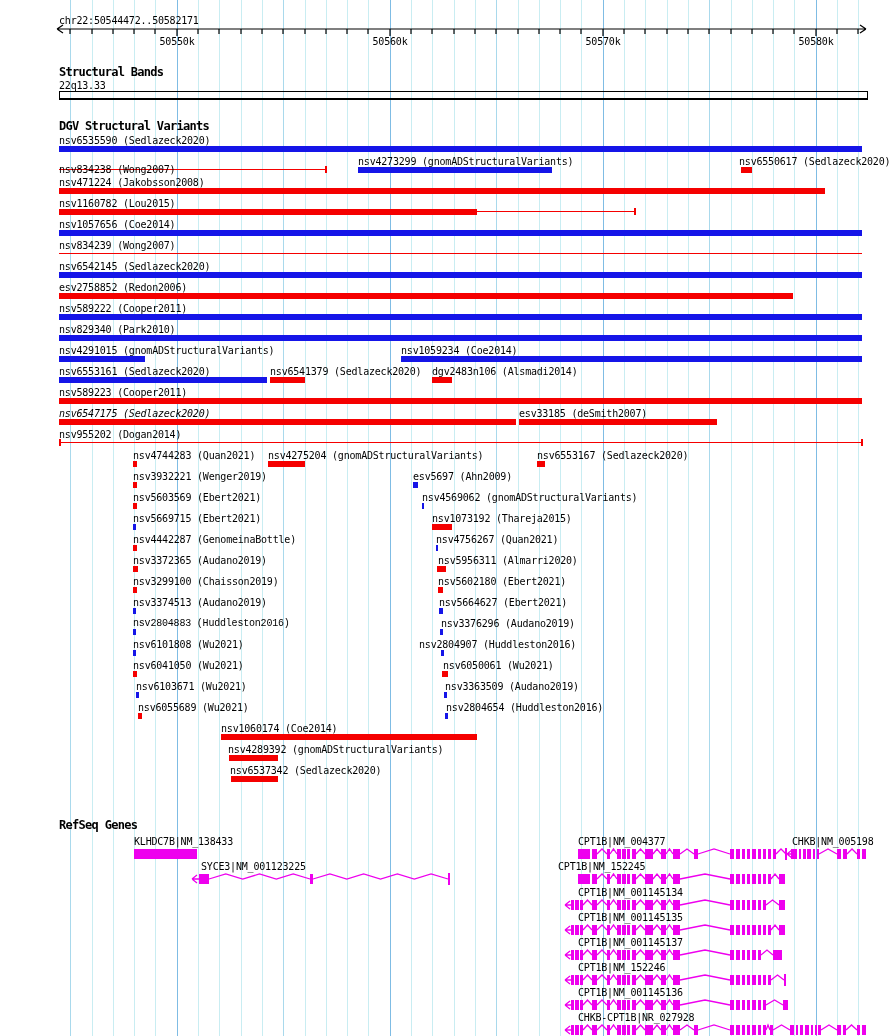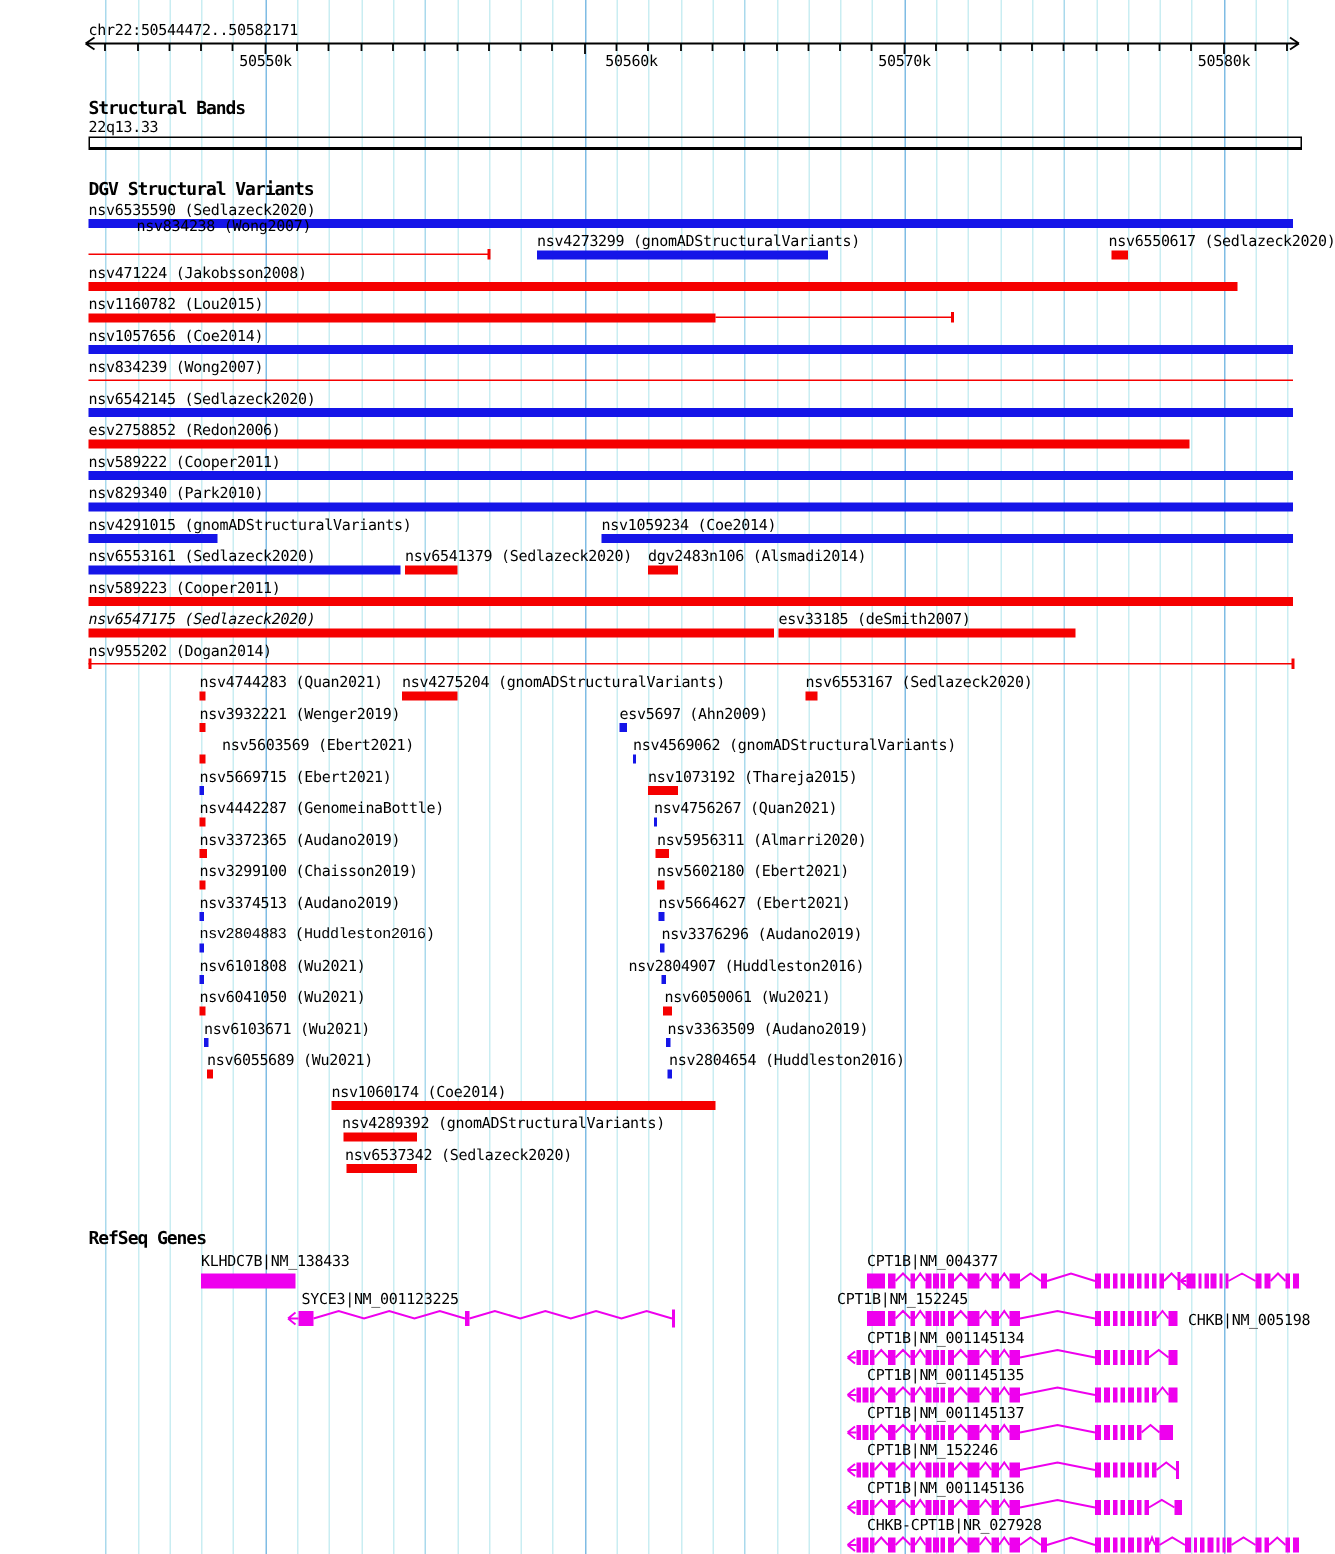--- a/index.html
+++ b/index.html
@@ -62,34 +62,34 @@
       <div class="grid" style="left: 858px; background: rgb(201, 237, 242);"></div>
     </div>
 
   <div class="lbl" style="left:59px;top:15px;">chr22:50544472..50582171</div>
 
   <div id="ruler">
       <svg width="830" height="26" style="left: 50px; top: 22px;">
         <path d="M7 7 H816 M7 7 l6 -4 M7 7 l6 4 M816 7 l-6 -4 M816 7 l-6 4 M20 7 v5 M42 7 v5 M63 7 v5 M84 7 v5 M105 7 v5 M127 7 v7 M148 7 v5 M169 7 v5 M191 7 v5 M212 7 v5 M233 7 v5 M255 7 v5 M276 7 v5 M297 7 v5 M318 7 v5 M340 7 v7 M361 7 v5 M382 7 v5 M404 7 v5 M425 7 v5 M446 7 v5 M468 7 v5 M489 7 v5 M510 7 v5 M531 7 v5 M553 7 v7 M574 7 v5 M595 7 v5 M617 7 v5 M638 7 v5 M659 7 v5 M681 7 v5 M702 7 v5 M723 7 v5 M744 7 v5 M766 7 v7 M787 7 v5 M808 7 v5" stroke="#000000" fill="none" stroke-width="1.2"></path>
       </svg>
       <div class="ruler-label" style="left: 177px; top: 36px;">50550k</div>
-      <div class="ruler-label" style="left: 390px; top: 36px; margin-left: 31px;">50560k</div>
+      <div class="ruler-label" style="left: 390px; top: 36px;">50560k</div>
       <div class="ruler-label" style="left: 603px; top: 36px;">50570k</div>
       <div class="ruler-label" style="left: 816px; top: 36px;">50580k</div>
     </div>
 
   <div class="hdr" style="left:59px;top:66px;">Structural Bands</div>
   <div class="lbl" style="left:59px;top:80px;">22q13.33</div>
   <div id="cytoband" class="band" style="left: 59px; top: 91px; width: 807px; height: 6px;"></div>
 
   <div class="hdr" style="left:59px;top:120px;">DGV Structural Variants</div>
   <div id="dgv-track">
       <div class="lbl" style="left: 59px; top: 135px;">nsv6535590 (Sedlazeck2020)</div>
       <div class="shape" style="left: 59px; top: 146px; width: 803px; height: 6px; background: rgb(21, 21, 232);"></div>
-      <div class="lbl" style="left: 59px; top: 146px; margin-left: 32px;">nsv834238 (Wong2007)</div>
+      <div class="lbl" style="left: 59px; top: 164px;">nsv834238 (Wong2007)</div>
       <div class="shape" style="left: 59px; top: 169px; width: 267px; height: 1px; background: rgb(245, 0, 0);"></div>
       <div class="shape" style="left: 325px; top: 166px; width: 2px; height: 7px; background: rgb(245, 0, 0);"></div>
       <div class="lbl" style="left: 358px; top: 156px;">nsv4273299 (gnomADStructuralVariants)</div>
       <div class="shape" style="left: 358px; top: 167px; width: 194px; height: 6px; background: rgb(21, 21, 232);"></div>
       <div class="lbl" style="left: 739px; top: 156px;">nsv6550617 (Sedlazeck2020)</div>
       <div class="shape" style="left: 741px; top: 167px; width: 11px; height: 6px; background: rgb(245, 0, 0);"></div>
       <div class="lbl" style="left: 59px; top: 177px;">nsv471224 (Jakobsson2008)</div>
       <div class="shape" style="left: 59px; top: 188px; width: 766px; height: 6px; background: rgb(245, 0, 0);"></div>
       <div class="lbl" style="left: 59px; top: 198px;">nsv1160782 (Lou2015)</div>
       <div class="shape" style="left: 59px; top: 209px; width: 418px; height: 6px; background: rgb(245, 0, 0);"></div>
@@ -130,21 +130,21 @@
       <div class="lbl" style="left: 133px; top: 450px;">nsv4744283 (Quan2021)</div>
       <div class="shape" style="left: 133px; top: 461px; width: 4px; height: 6px; background: rgb(245, 0, 0);"></div>
       <div class="lbl" style="left: 268px; top: 450px;">nsv4275204 (gnomADStructuralVariants)</div>
       <div class="shape" style="left: 268px; top: 461px; width: 37px; height: 6px; background: rgb(245, 0, 0);"></div>
       <div class="lbl" style="left: 537px; top: 450px;">nsv6553167 (Sedlazeck2020)</div>
       <div class="shape" style="left: 537px; top: 461px; width: 8px; height: 6px; background: rgb(245, 0, 0);"></div>
       <div class="lbl" style="left: 133px; top: 471px;">nsv3932221 (Wenger2019)</div>
       <div class="shape" style="left: 133px; top: 482px; width: 4px; height: 6px; background: rgb(245, 0, 0);"></div>
       <div class="lbl" style="left: 413px; top: 471px;">esv5697 (Ahn2009)</div>
       <div class="shape" style="left: 413px; top: 482px; width: 5px; height: 6px; background: rgb(21, 21, 232);"></div>
-      <div class="lbl" style="left: 133px; top: 492px; margin-left: 15px;">nsv5603569 (Ebert2021)</div>
+      <div class="lbl" style="left: 133px; top: 492px;">nsv5603569 (Ebert2021)</div>
       <div class="shape" style="left: 133px; top: 503px; width: 4px; height: 6px; background: rgb(245, 0, 0);"></div>
       <div class="lbl" style="left: 422px; top: 492px;">nsv4569062 (gnomADStructuralVariants)</div>
       <div class="shape" style="left: 422px; top: 503px; width: 2px; height: 6px; background: rgb(21, 21, 232);"></div>
       <div class="lbl" style="left: 133px; top: 513px;">nsv5669715 (Ebert2021)</div>
       <div class="shape" style="left: 133px; top: 524px; width: 3px; height: 6px; background: rgb(21, 21, 232);"></div>
       <div class="lbl" style="left: 432px; top: 513px;">nsv1073192 (Thareja2015)</div>
       <div class="shape" style="left: 432px; top: 524px; width: 20px; height: 6px; background: rgb(245, 0, 0);"></div>
       <div class="lbl" style="left: 133px; top: 534px;">nsv4442287 (GenomeinaBottle)</div>
       <div class="shape" style="left: 133px; top: 545px; width: 4px; height: 6px; background: rgb(245, 0, 0);"></div>
       <div class="lbl" style="left: 436px; top: 534px;">nsv4756267 (Quan2021)</div>
@@ -220,21 +220,21 @@
         <rect x="168" y="3" width="4" height="10" fill="#ee00ee"></rect>
         <rect x="174" y="3" width="3" height="10" fill="#ee00ee"></rect>
         <rect x="179" y="3" width="3" height="10" fill="#ee00ee"></rect>
         <rect x="184" y="3" width="4" height="10" fill="#ee00ee"></rect>
         <rect x="190" y="3" width="3" height="10" fill="#ee00ee"></rect>
         <rect x="195" y="3" width="3" height="10" fill="#ee00ee"></rect>
         <rect x="200" y="3" width="3" height="10" fill="#ee00ee"></rect>
         <rect x="205" y="3" width="3" height="10" fill="#ee00ee"></rect>
         <rect x="217" y="2" width="2" height="12" fill="#ee00ee"></rect>
       </svg>
-      <div class="lbl" style="left: 792px; top: 875px;">CHKB|NM_005198</div>
+      <div class="lbl" style="left: 792px; top: 836px;">CHKB|NM_005198</div>
       <svg width="101" height="16" style="left: 777px; top: 846px;">
         <path d="M42 8 L51.0 3 L60.0 8M70 8 L75.0 3 L80.0 8 M10 8 L15 4 M10 8 L15 12 M10 8 L14 8" stroke="#ee00ee" fill="none" stroke-width="1.3"></path>
         <rect x="14" y="3" width="6" height="10" fill="#ee00ee"></rect>
         <rect x="22" y="3" width="2" height="10" fill="#ee00ee"></rect>
         <rect x="26" y="3" width="3" height="10" fill="#ee00ee"></rect>
         <rect x="30" y="3" width="4" height="10" fill="#ee00ee"></rect>
         <rect x="36" y="3" width="2" height="10" fill="#ee00ee"></rect>
         <rect x="40" y="3" width="2" height="10" fill="#ee00ee"></rect>
         <rect x="60" y="3" width="4" height="10" fill="#ee00ee"></rect>
         <rect x="66" y="3" width="4" height="10" fill="#ee00ee"></rect>

